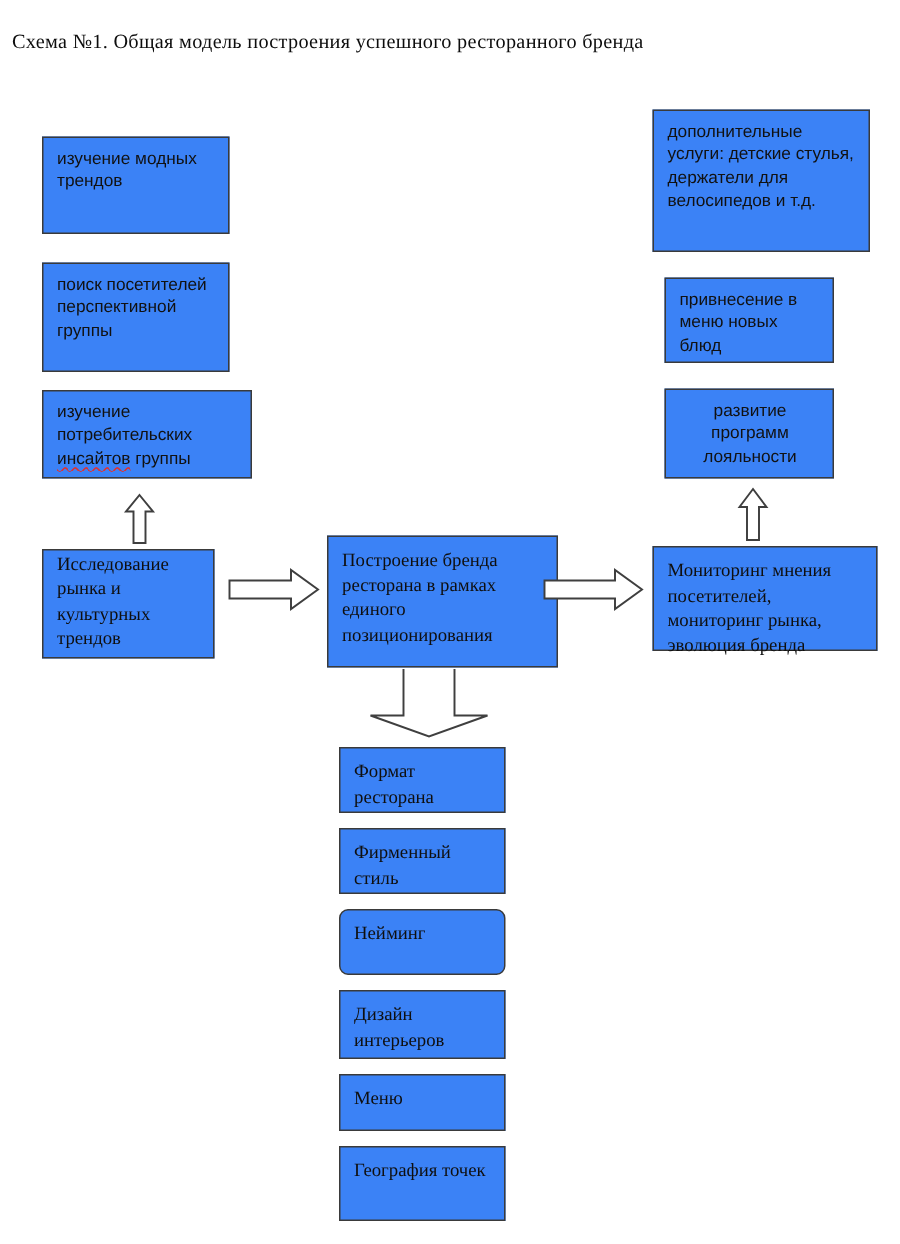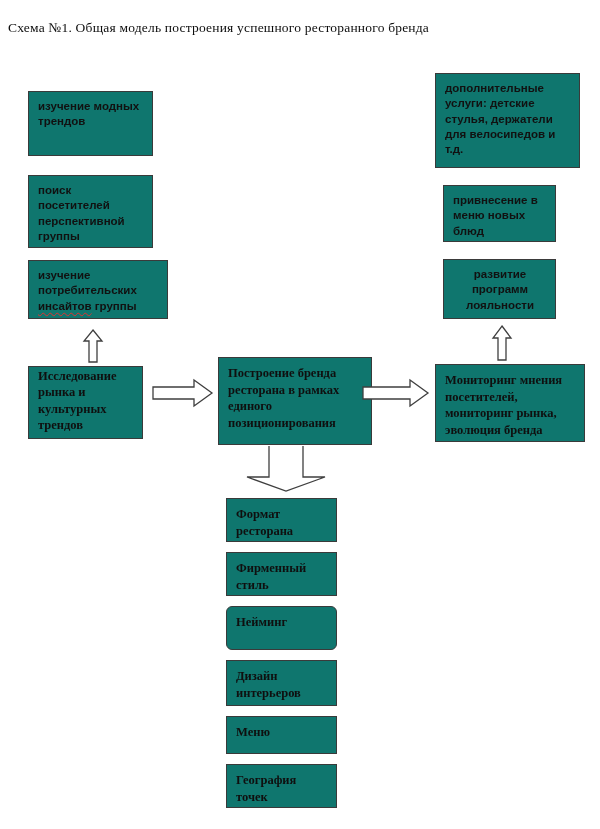--- a/index.html
+++ b/index.html
@@ -35,25 +35,24 @@
     font-weight: normal;
     letter-spacing: 0.2px;
     color: #0d0d0d;
     white-space: nowrap;
   }
 
   .node {
     position: absolute;
     box-sizing: border-box;
     border: 1.3px solid #3a3a3a;
-    background: #0f766e;
+    background: #3b82f6;
     display: flex;
     align-items: center;
     padding: 8px 8px 4px 9px;
-    font-weight: bold;
   }
   .node .txt {
     display: block;
     width: 100%;
     line-height: 1.33;
   }
 
   
   .node.sans .txt {
     font-family: "Liberation Sans", "DejaVu Sans", sans-serif;
@@ -136,21 +135,21 @@
       <path d="M1 9 L48 9 L48 2 L66 15 L48 28 L48 21 L1 21 Z"></path>
     </svg>
   </div>
 
   <div class="arrow" style="left:245px; top:445px;">
     <svg width="82" height="48" viewBox="0 0 82 48" aria-hidden="true">
       <path d="M24 1 L24 32 L2 32 L41 46 L80 32 L58 32 L58 1"></path>
     </svg>
   </div>
 
-  <div class="node serif top-align" style="left:435px; top:364px; width:150px; height:78px;">
+  <div class="node serif top-align" style="left:435px; top:364px; width:150px; height:70px;">
     <span class="txt">Мониторинг мнения посетителей, мониторинг рынка, эволюция бренда</span>
   </div>
 
   <div class="arrow" style="left:491px; top:325px;">
     <svg width="22" height="36" viewBox="0 0 22 36" aria-hidden="true">
       <path d="M11 1 L20 13 L15 13 L15 35 L7 35 L7 13 L2 13 Z"></path>
     </svg>
   </div>
 
   <div class="node sans top-align" style="left:435px; top:73px; width:145px; height:95px;">
@@ -178,17 +177,17 @@
   </div>
 
   <div class="node serif top-align" style="left:226px; top:660px; width:111px; height:46px;">
     <span class="txt">Дизайн интерьеров</span>
   </div>
 
   <div class="node serif top-align" style="left:226px; top:716px; width:111px; height:38px;">
     <span class="txt">Меню</span>
   </div>
 
-  <div class="node serif top-align" style="left:226px; top:764px; width:111px; height:44px;">
+  <div class="node serif top-align" style="left:226px; top:764px; width:111px; height:50px;">
     <span class="txt">География точек</span>
   </div>
 
 </div>
 
 </body></html>

